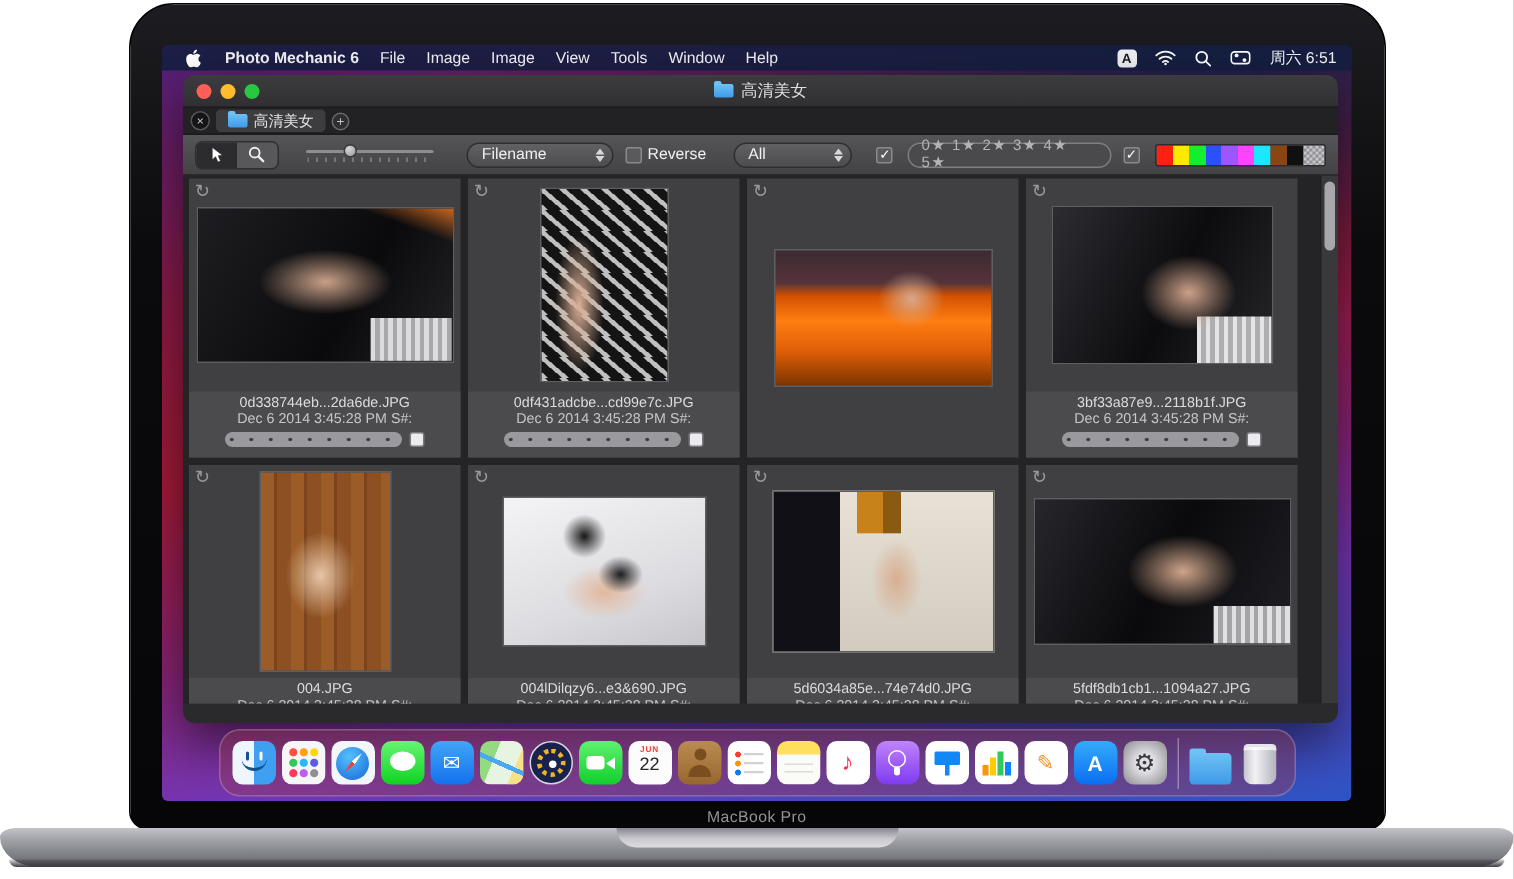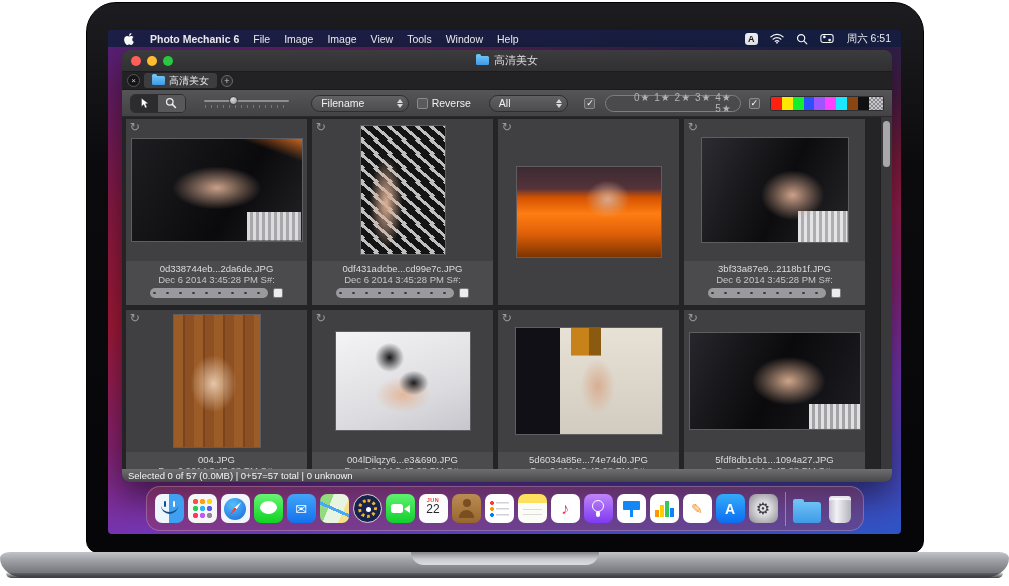--- a/index.html
+++ b/index.html
@@ -75,21 +75,21 @@
   .select .arrows { display:flex; flex-direction:column; gap:1px; }
   .tri-u { width:0;height:0;border-left:3px solid transparent;border-right:3px solid transparent;border-bottom:4px solid #d8d8dc; }
   .tri-d { width:0;height:0;border-left:3px solid transparent;border-right:3px solid transparent;border-top:4px solid #d8d8dc; }
   .sel-filename { width:98px; margin-left:14px; justify-content:space-between; }
   .sel-all { width:80px; margin-left:10px; justify-content:space-between;align-items:center; }
   .chk { width:11px; height:11px; background:#5a5a5c; border:1px solid #8a8a8e; border-radius:2px;
          display:flex; align-items:center; justify-content:center; font-size:9px; color:#fff; }
   .chk-row { display:flex; align-items:center; gap:4px; }
   .rating-pill { height:17px; border:1px solid #7e7e82; border-radius:9px; background:#4a4a4c;
                  display:flex; align-items:center; padding:0 8px; color:#b4b4b8; font-size:10px; letter-spacing:1px;
-                 margin-left:2px;text-align:right; }
+                 margin-left:2px; }
   .swatches { height:15px; display:flex; border:1px solid #2e2e30; border-radius:2px; overflow:hidden; margin-left:2px; }
   .swatch { width:11px; height:100%; }
   .swatch.checker { width:14px; background-image:
       linear-gradient(45deg,#8a8a8e 25%,transparent 25%,transparent 75%,#8a8a8e 75%),
       linear-gradient(45deg,#8a8a8e 25%,#c8c8cc 25%,#c8c8cc 75%,#8a8a8e 75%);
       background-size:4px 4px; background-position:0 0,2px 2px; }
 
   
   .grid-wrap { position:relative; height:352px; background:#242426; overflow:hidden; }
   .grid { position:absolute; left:4px; top:2px; width:741px; display:flex; flex-wrap:wrap; gap:5px; }
@@ -462,23 +462,20 @@
               <span class="cap-date">Dec 6 2014 3:45:28 PM S#:</span>
 
             </div>
           </div>
         </div>
         <div class="vscroll">
           <div class="vthumb"></div>
         </div>
       </div>
 
-      <div class="statusbar">
-        <span>Selected 0 of 57 (0.0MB) | 0+57=57 total | 0 unknown</span>
-      </div>
     </div>
 
     <div class="dock">
       <span class="dicon d-finder running">
           <i></i>
           <b></b>
           <s></s>
         </span>
       <span class="dicon d-launchpad"></span>
       <span class="dicon d-safari">
@@ -524,16 +521,17 @@
       <span class="dock-sep"></span>
       <span class="dicon d-folder">
           <i></i>
         </span>
       <span class="dicon d-trash">
           <i></i>
         </span>
     </div>
   </div>
 
+  <div class="bezel-label">MacBook Pro</div>
   <div class="base">
     <div class="base-notch"></div>
   </div>
 </div>
 
 </body></html>

